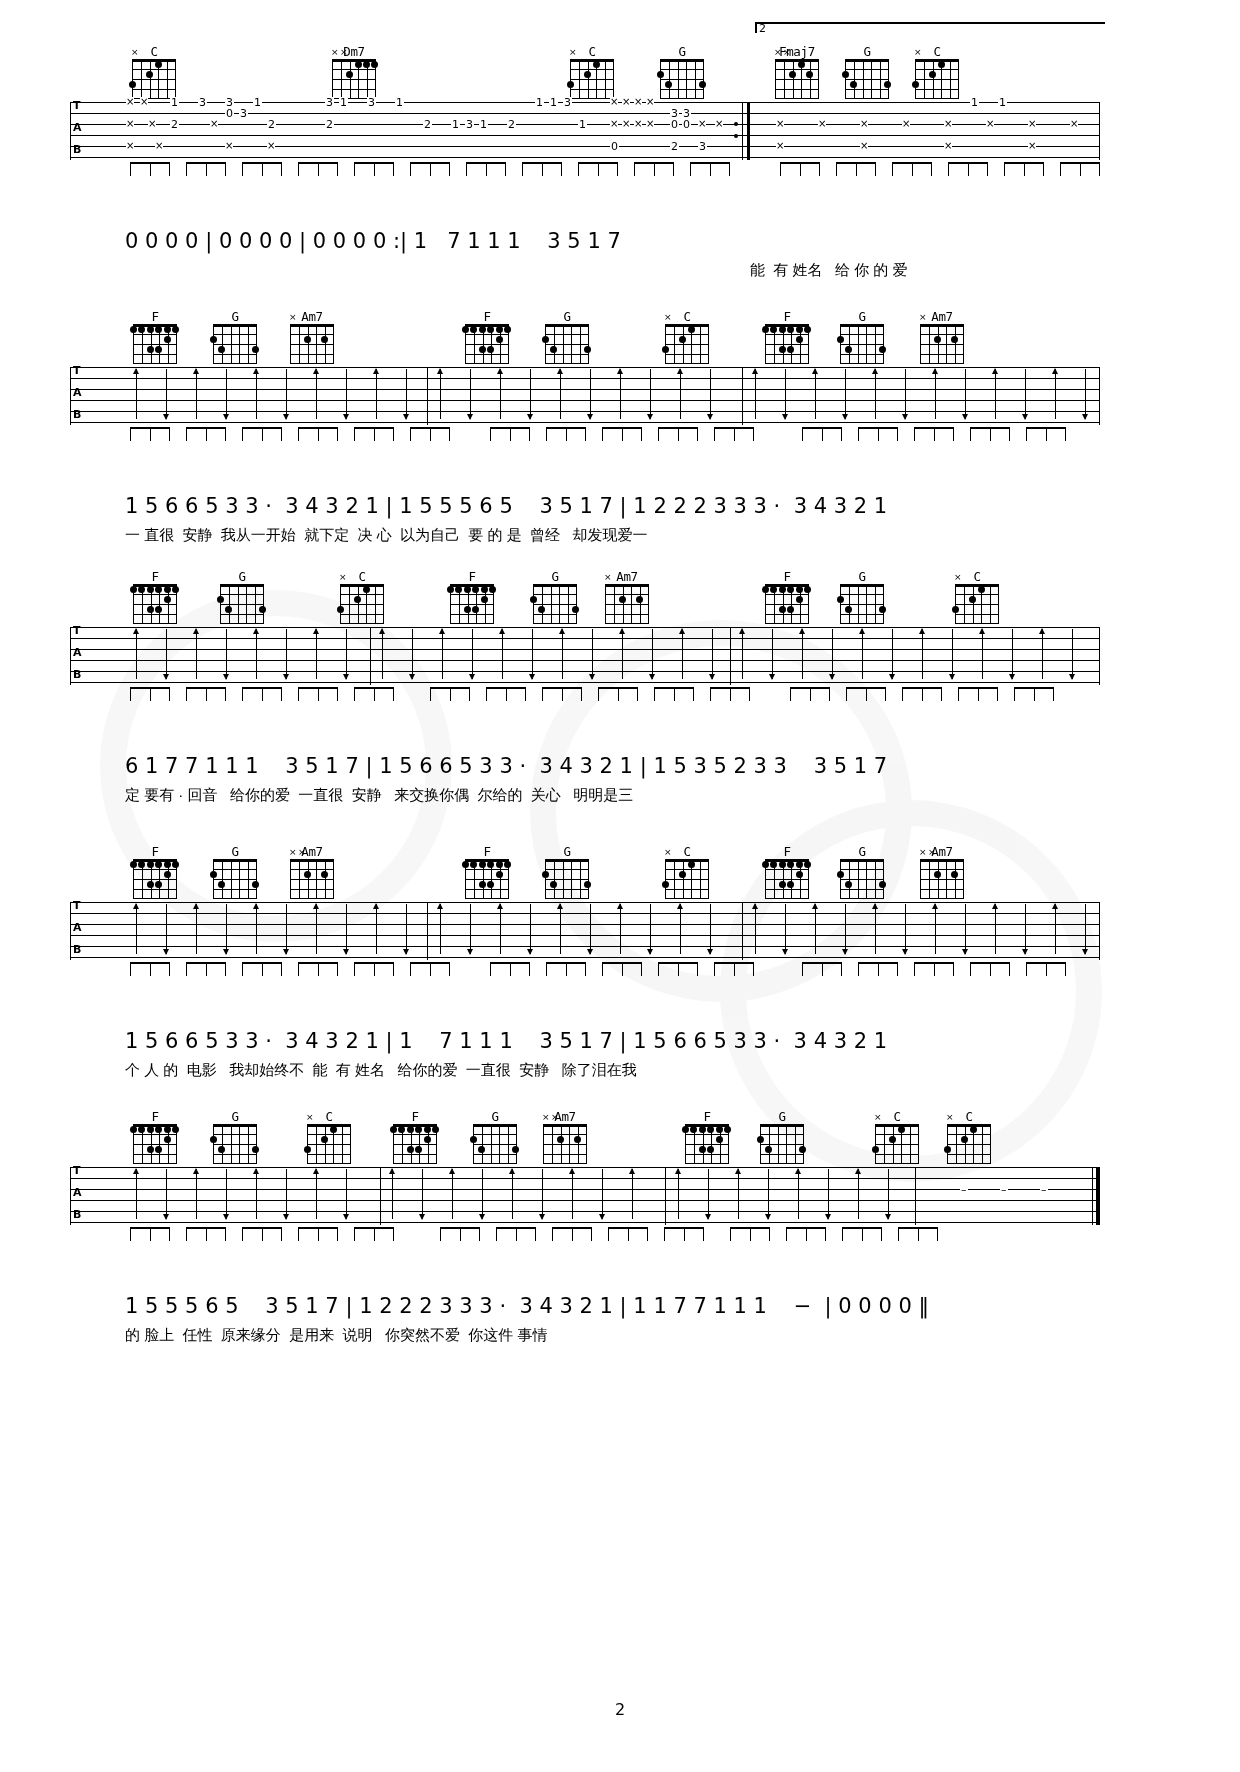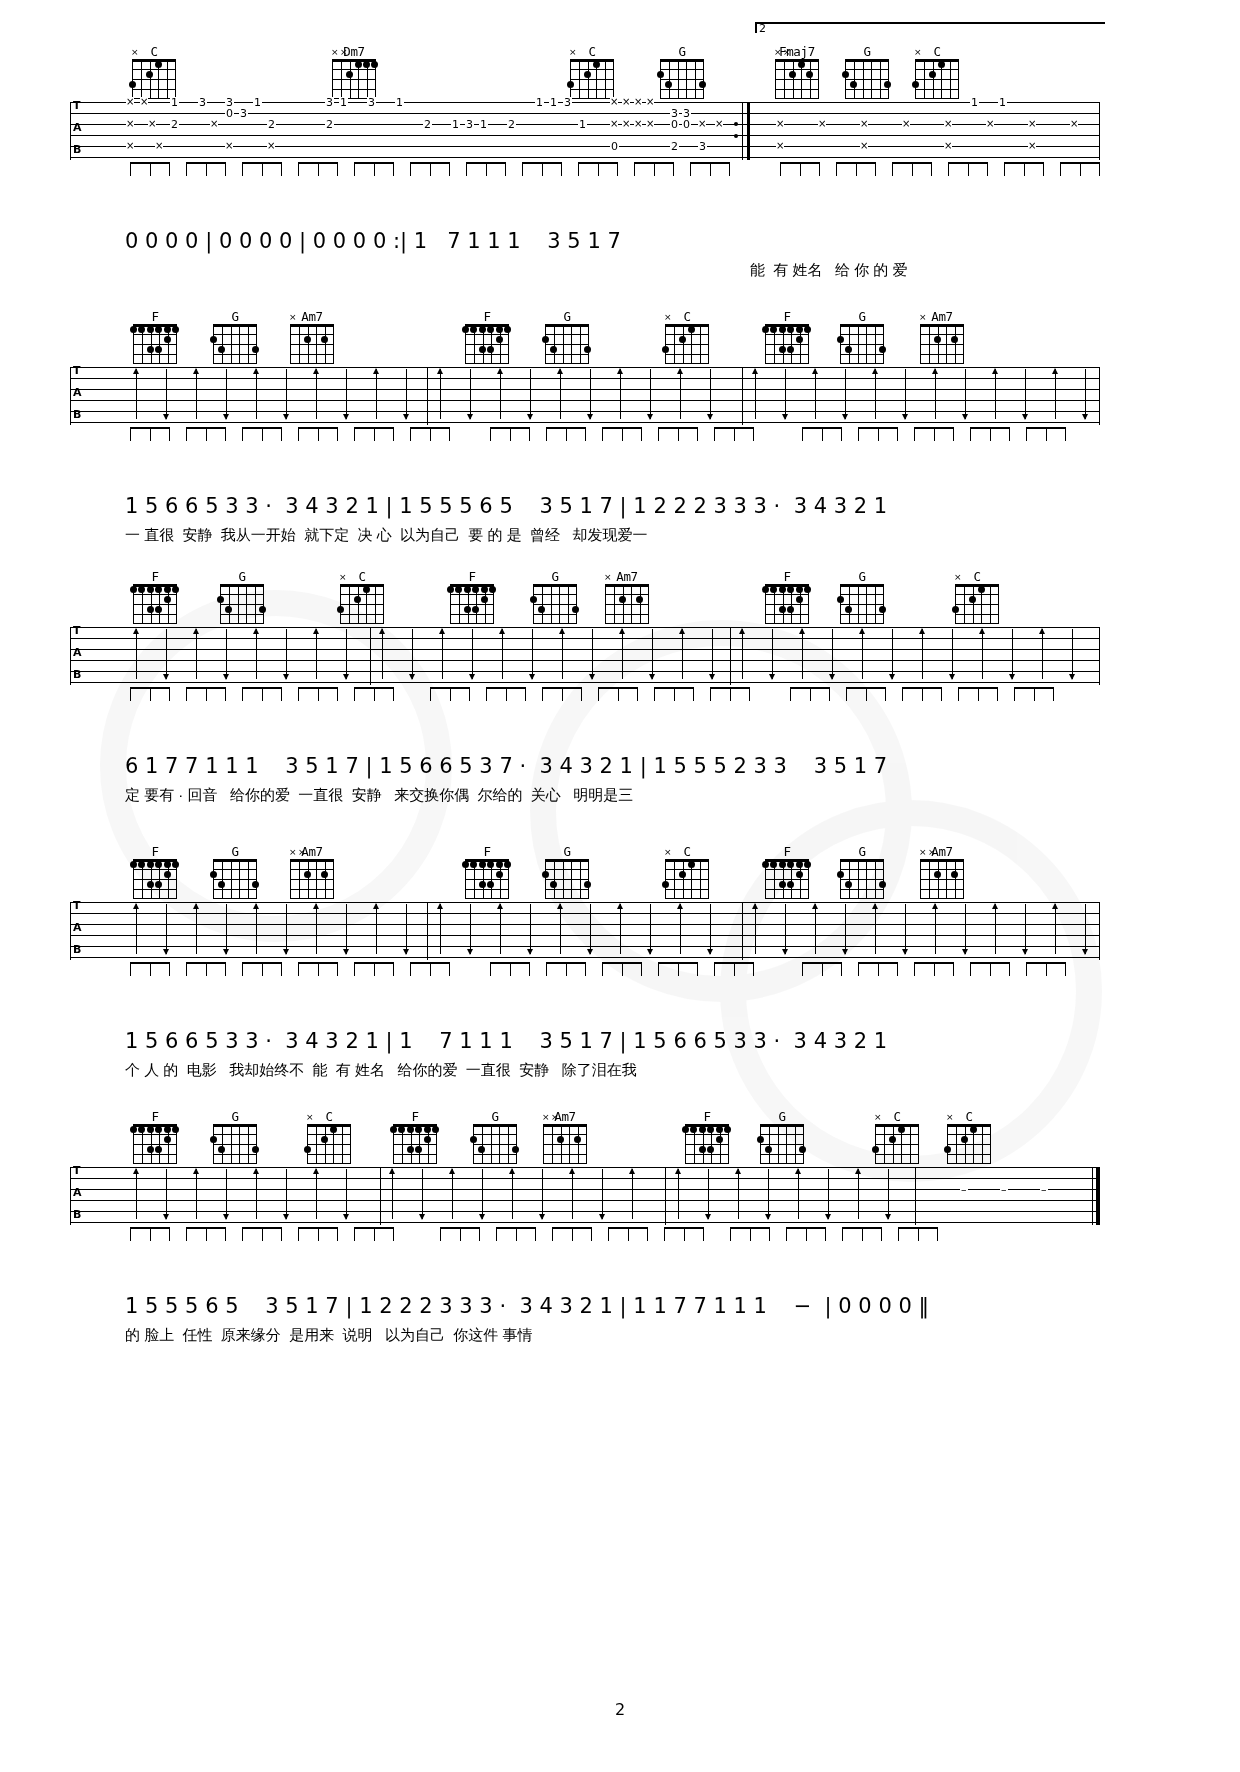--- a/index.html
+++ b/index.html
@@ -996,21 +996,21 @@
       <div class="beam" style="left:828px;width:40px;"></div>
         <div class="stem" style="left:828px"></div>
         <div class="stem" style="left:848px"></div>
         <div class="stem" style="left:867px"></div>
       <div class="beam" style="left:884px;width:40px;"></div>
         <div class="stem" style="left:884px"></div>
         <div class="stem" style="left:904px"></div>
         <div class="stem" style="left:923px"></div>
     </div>
 
-    <div class="notes" style="left:55px;top:190px;">6 1 7 7 1 1 1    3 5 1 7 | 1 5 6 6 5 3 7 ·  3 4 3 2 1 | 1 5 5 5 2 3 3    3 5 1 7</div>
+    <div class="notes" style="left:55px;top:190px;">6 1 7 7 1 1 1    3 5 1 7 | 1 5 6 6 5 3 3 ·  3 4 3 2 1 | 1 5 3 5 2 3 3    3 5 1 7</div>
     <div class="lyric" style="left:55px;top:222px;">定 要有 · 回音   给你的爱  一直很  安静   来交换你偶  尔给的  关心   明明是三</div>
   </div>
 
   <div class="system" id="sys4" style="top:840px;">
     <div class="chord" style="left:58px;top:5px;">
       <div class="cname">F</div>
       <div class="grid">
           <div class="nut"></div>
         <div class="vline" style="left:0"></div>
           <div class="vline" style="left:8.8px"></div>
@@ -1633,17 +1633,17 @@
         <div class="stem" style="left:712px"></div>
         <div class="stem" style="left:732px"></div>
         <div class="stem" style="left:751px"></div>
       <div class="beam" style="left:768px;width:40px;"></div>
         <div class="stem" style="left:768px"></div>
         <div class="stem" style="left:788px"></div>
         <div class="stem" style="left:807px"></div>
     </div>
 
     <div class="notes" style="left:55px;top:190px;">1 5 5 5 6 5    3 5 1 7 | 1 2 2 2 3 3 3 ·  3 4 3 2 1 | 1 1 7 7 1 1 1    −  | 0 0 0 0 ‖</div>
-    <div class="lyric" style="left:55px;top:222px;">的 脸上  任性  原来缘分  是用来  说明   以为自己  你这件 事情</div>
+    <div class="lyric" style="left:55px;top:222px;">的 脸上  任性  原来缘分  是用来  说明   你突然不爱  你这件 事情</div>
   </div>
 
   <div class="pagenum" style="top:1700px;">2</div>
 </div>
 
 </body></html>

